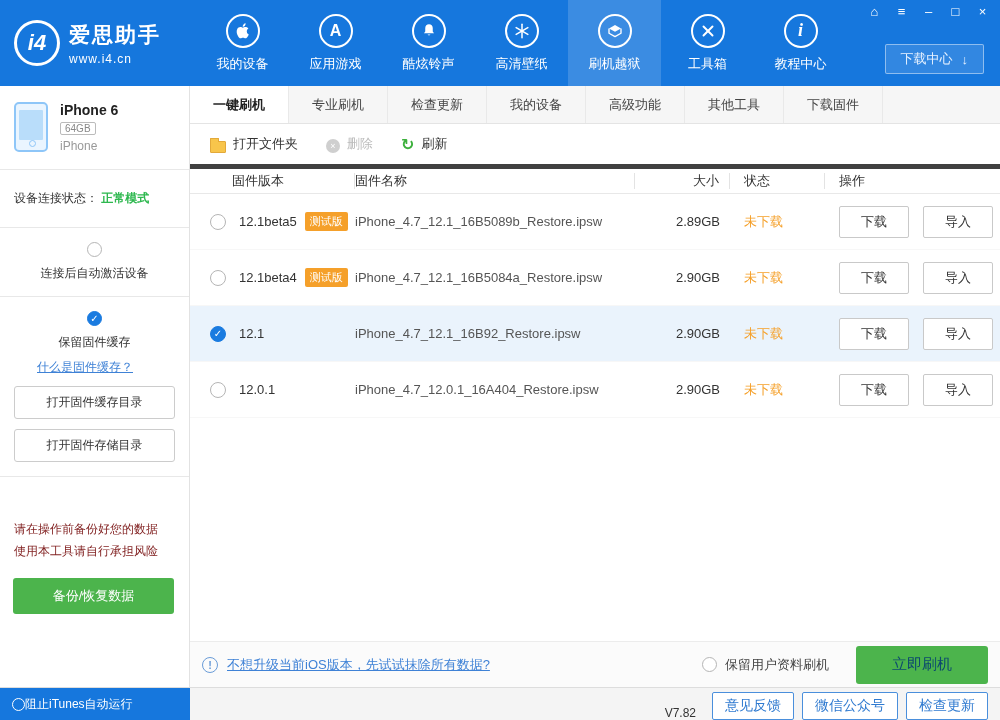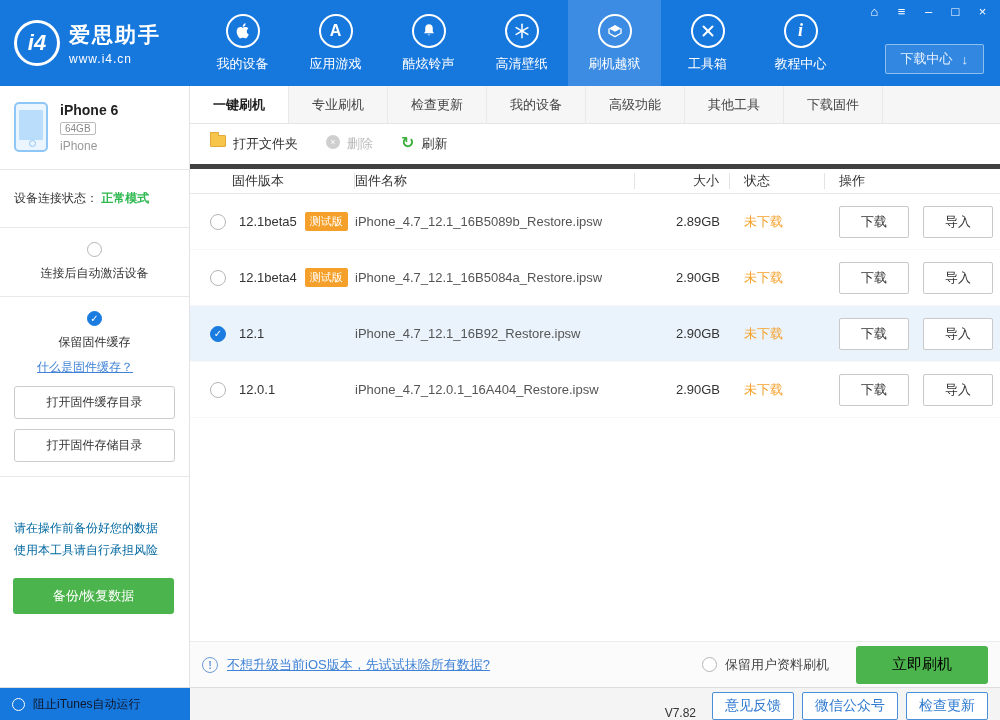--- a/index.html
+++ b/index.html
@@ -38,30 +38,30 @@
   .capacity-badge { font-size: 10px; border: 1px solid #bbb; color: #888; padding: 0 4px; border-radius: 2px; display: inline-block; margin: 4px 0; }
   .device-type { color: #999; font-size: 12px; }
   .status-sec { padding: 20px 14px; }
   .status-green { color: #2eb84f; font-weight: bold; }
   .check-row { display: flex; align-items: center; gap: 8px; flex-direction: column; }
   .circle { width: 15px; height: 15px; border: 1px solid #b5b5b5; border-radius: 50%; background: #fff; flex-shrink: 0; display: inline-flex; align-items: center; justify-content: center; }
   .circle.blue { background: #1a7be0; border-color: #1a7be0; }
   .circle .chk { color: #fff; font-size: 10px; font-style: normal; line-height: 1; }
   .cache-link { color: #3f82d6; text-decoration: underline; margin: 8px 0 0 23px; display: inline-block; cursor: pointer; }
   .side-btn { display: block; width: 100%; border: 1px solid #ccc; background: #fff; padding: 7px 0; margin-top: 10px; font-size: 12px; color: #333; border-radius: 3px; text-align: center; cursor: pointer; font-family: inherit; }
-  .warn-sec { border-bottom: none; margin-top: 28px; line-height: 1.8; color: #0369a1; font-family: Liberation Mono, monospace; }
+  .warn-sec { border-bottom: none; margin-top: 28px; line-height: 1.8; color: #7f1d1d; }
   .backup-btn { display: block; width: calc(100% - 28px); margin: 2px 13px; background: #4cb44c; color: #fff; border: none; padding: 9px 0; font-size: 13px; border-radius: 3px; text-align: center; cursor: pointer; font-family: inherit; }
 
   
   .main { flex: 1; display: flex; flex-direction: column; min-width: 0; }
   .tabs { height: 38px; background: #f6f6f6; border-bottom: 1px solid #e4e4e4; display: flex; flex-shrink: 0; }
   .tab { padding: 0 23px; display: flex; align-items: center; font-size: 13px; color: #444; border-right: 1px solid #e9e9e9; cursor: pointer; }
   .tab.active { background: #fff; color: #222; font-weight: bold; }
   .toolbar { height: 40px; display: flex; align-items: center; gap: 28px; padding: 0 20px; flex-shrink: 0; }
-  .tool { display: flex; align-items: flex-start; gap: 7px; font-size: 13px; color: #333; cursor: pointer; }
+  .tool { display: flex; align-items: flex-end; gap: 7px; font-size: 13px; color: #333; cursor: pointer; }
   .tool.disabled { color: #bbb; }
   .folder-icon { width: 16px; height: 12px; background: #f8c54b; border: 1px solid #e3a93a; border-radius: 1px; position: relative; display: inline-block; }
   .folder-icon::before { content: ""; position: absolute; top: -4px; left: -1px; width: 7px; height: 3px; background: #f8c54b; border: 1px solid #e3a93a; border-bottom: none; border-radius: 1px 1px 0 0; }
   .delete-icon { width: 14px; height: 14px; border-radius: 50%; background: #cfcfcf; color: #fff; display: inline-flex; align-items: center; justify-content: center; font-size: 9px; font-style: normal; }
   .refresh-icon { color: #3db03d; font-size: 16px; font-weight: bold; font-style: normal; line-height: 1; }
 
   
   .thead { display: flex; align-items: center; height: 30px; border-top: 5px solid #404040; border-bottom: 1px solid #e8e8e8; font-size: 13px; color: #333; flex-shrink: 0; }
   .hc { height: 16px; line-height: 16px; }
   .c1 { width: 165px; padding-left: 20px; display: flex; align-items: center; }
@@ -83,25 +83,25 @@
   .size { color: #333; }
   .status-txt { color: #f5a02a; }
   .op-btn { border: 1px solid #c9c9c9; background: #fff; padding: 6px 21px; font-size: 13px; color: #333; border-radius: 2px; cursor: pointer; font-family: inherit; }
 
   
   .main-footer { margin-top: auto; height: 46px; border-top: 1px solid #ececec; background: #fbfbfb; display: flex; align-items: center; padding: 0 12px; gap: 9px; flex-shrink: 0; }
   .info-icon { width: 16px; height: 16px; border-radius: 50%; border: 1px solid #6a9cd8; color: #6a9cd8; display: inline-flex; align-items: center; justify-content: center; font-size: 11px; font-weight: bold; font-style: normal; flex-shrink: 0; }
   .footer-link { color: #3f82d6; text-decoration: underline; font-size: 13px; cursor: pointer; }
   .spacer { flex: 1; }
   .keep-data { display: flex; align-items: center; gap: 8px; font-size: 13px; color: #444; }
-  .flash-btn { width: 132px; height: 38px; background: #4cb44c; color: #000000; border: none; font-size: 15px; border-radius: 3px; margin-left: 18px; cursor: pointer; font-family: inherit; }
+  .flash-btn { width: 132px; height: 38px; background: #4cb44c; color: #0c4a6e; border: none; font-size: 15px; border-radius: 3px; margin-left: 18px; cursor: pointer; font-family: inherit; }
 
   
   .statusbar { height: 33px; display: flex; flex-shrink: 0; border-top: 1px solid #ddd; background: #f4f4f4; }
-  .status-left { width: 190px; background: #1677dd; color: #0f172a; display: flex; align-items: center; gap: 8px; padding-left: 12px; font-size: 12px; flex-shrink: 0; }
+  .status-left { width: 190px; background: #1677dd; color: #ffffff; display: flex; align-items: center; padding-left: 12px; font-size: 12px; flex-shrink: 0; }
   .status-left .circle { border-color: #fff; background: transparent; width: 13px; height: 13px; }
   .status-right { flex: 1; display: flex; align-items: flex-end; justify-content: flex-end; gap: 8px; padding-right: 12px; font-size: 12px; color: #333; }
   .ver-txt { margin-right: 8px; }
   .status-btn { border: 1px solid #4a8fdc; color: #2f7ad0; background: #fff; padding: 4px 12px; font-size: 14px; border-radius: 2px; cursor: pointer; font-family: inherit; }
 
   svg.icon { display: block; }
 </style>
 </head>
 <body>
 

